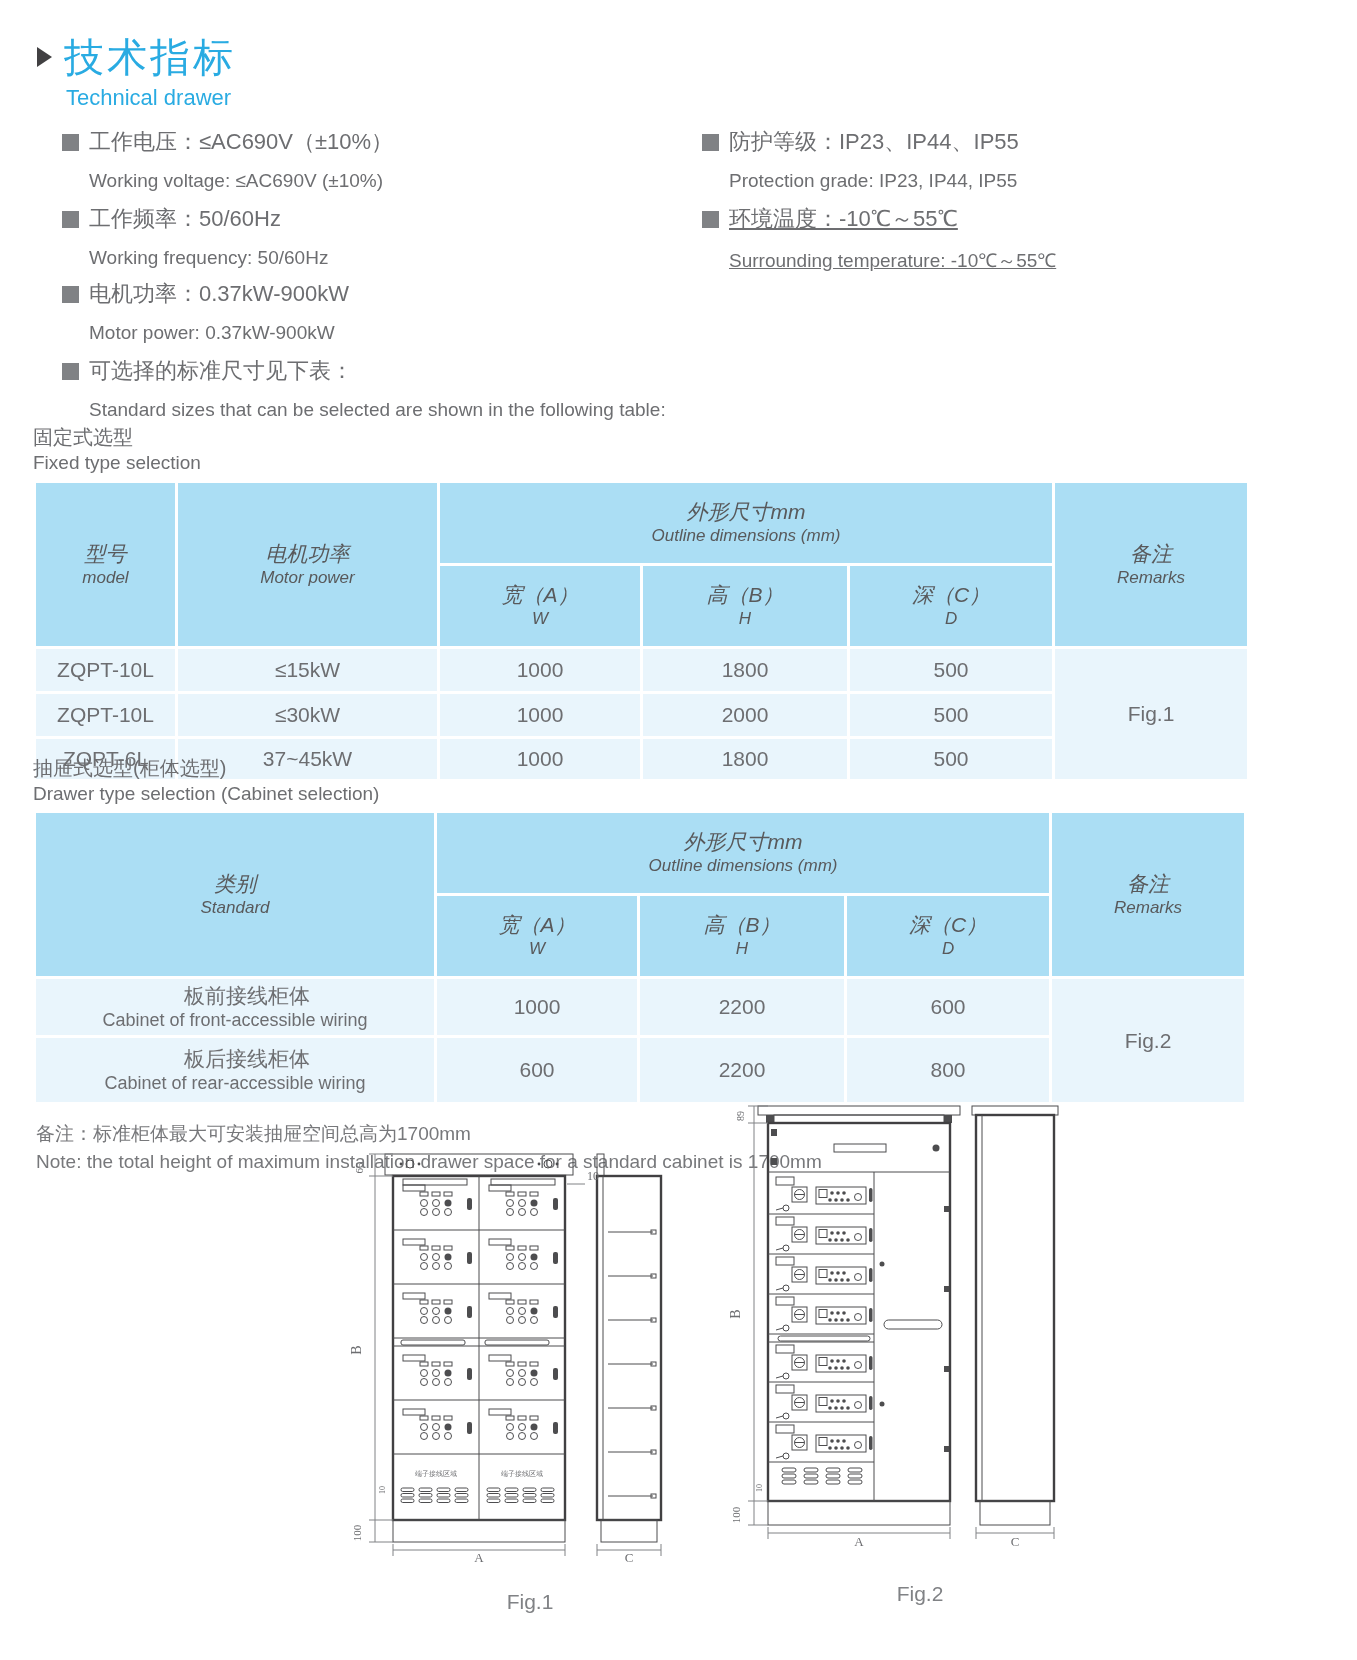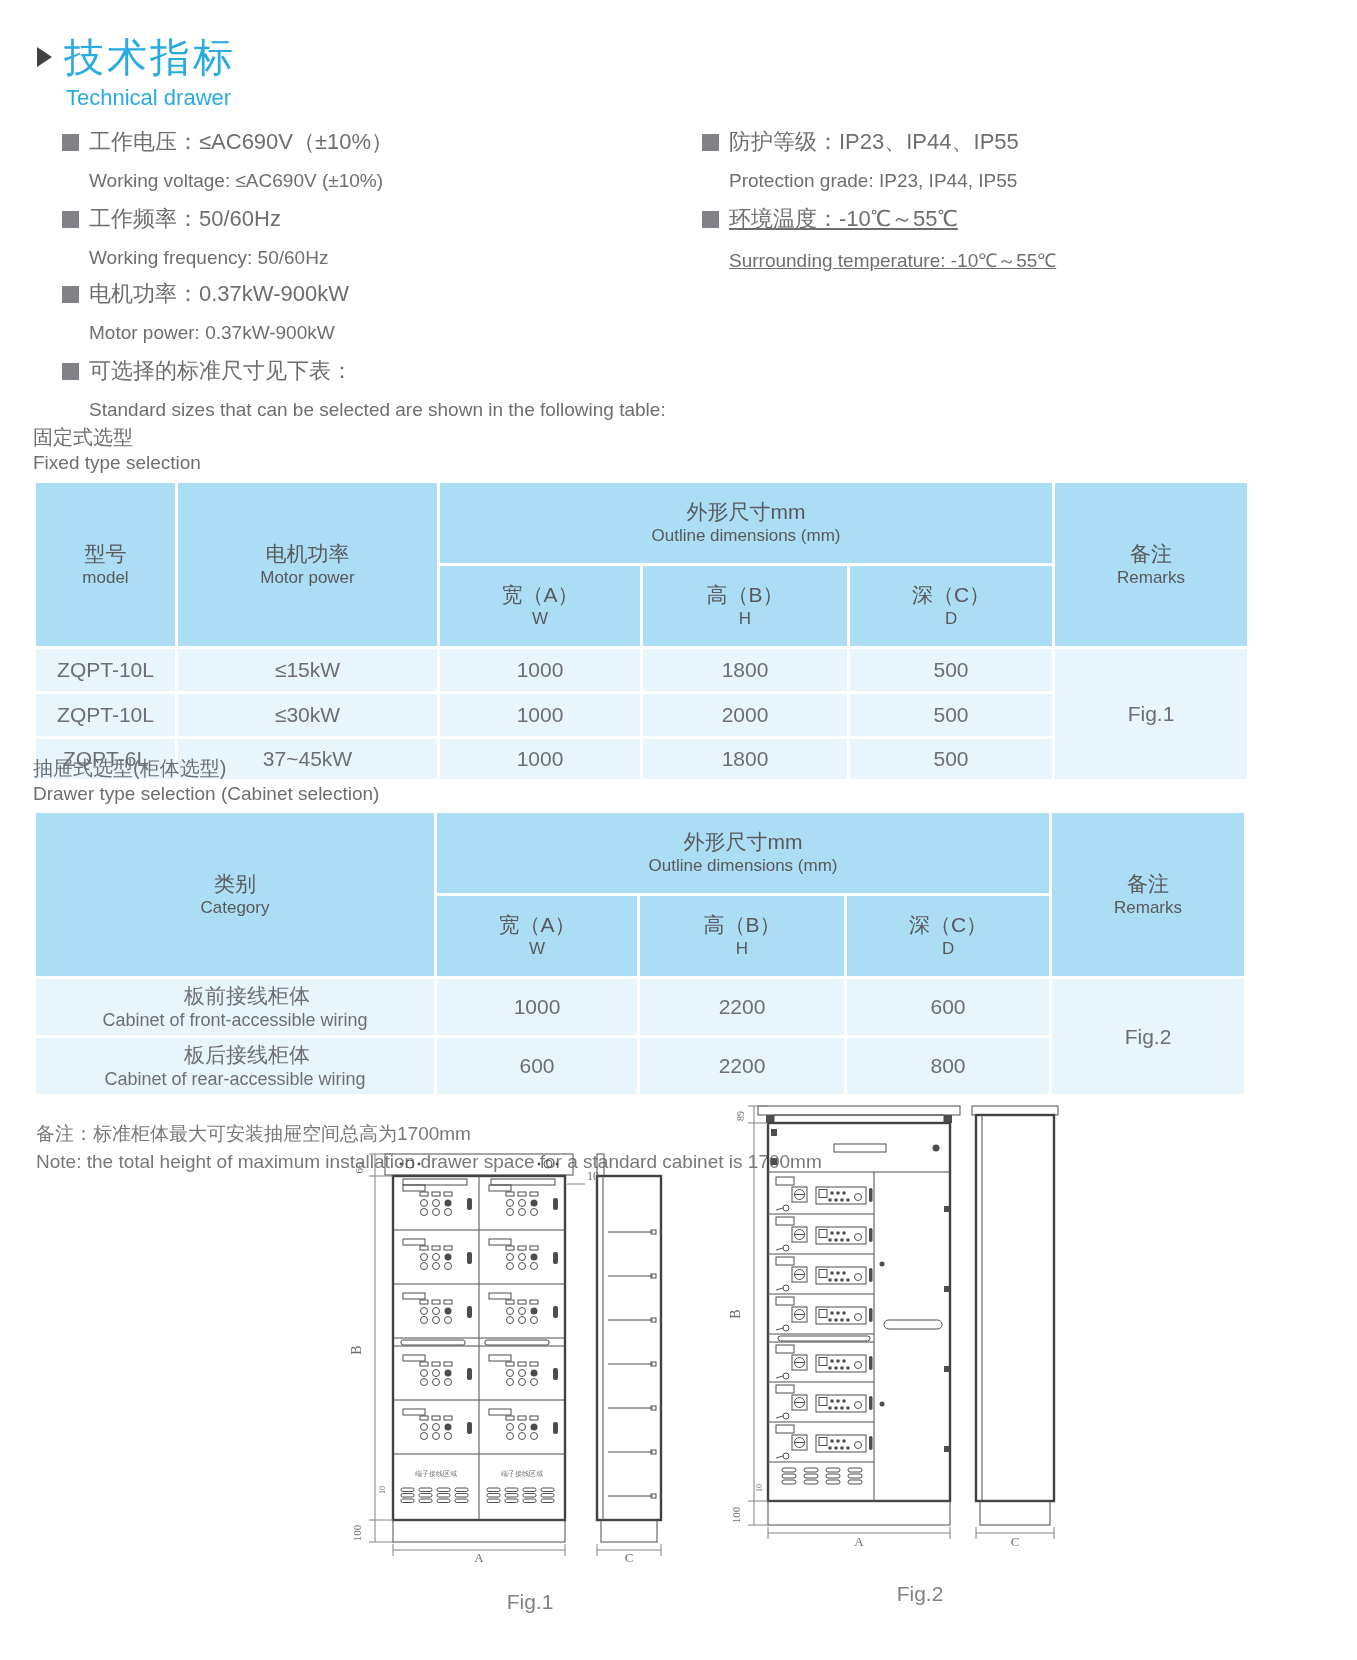--- a/index.html
+++ b/index.html
@@ -20,21 +20,21 @@
   .spec { position:absolute; white-space:nowrap; }
   .spec-cn { font-size:22px; color:#6d6e71; display:flex; align-items:center; }
   .bullet { width:17px; height:17px; background:#808285; flex:none; margin-right:10px; }
   .spec-en { font-size:19px; color:#6d6e71; margin:13px 0 0 27px; }
 
   .section-cn { font-size:20px; color:#6d6e71; white-space:nowrap; }
   .section-en { font-size:19px; color:#6d6e71; white-space:nowrap; }
 
   
   table.tbl { position:absolute; border-collapse:separate; border-spacing:3px; table-layout:fixed; }
-  table.tbl th { background:#abdef4; font-weight:normal; color:#58595b; text-align:center; padding:16px; }
+  table.tbl th { background:#abdef4; font-weight:normal; color:#58595b; text-align:center; padding:16px;font-style:italic; }
   table.tbl td { background:#e9f5fc; color:#6d6e71; text-align:center; font-size:21px; padding:0; }
   .th-cn { font-size:21px; line-height:26px; }
   .th-en { font-size:17px; line-height:22px; }
   .td-cn { font-size:21px; line-height:26px;margin-left:24px; }
   .td-en { font-size:18px; line-height:22px; }
 
   .note-line { font-size:19px; color:#77787b; white-space:nowrap; }
 
   .fig-caption { font-size:21px; color:#808285; text-align:center; width:120px; }
 
@@ -178,21 +178,21 @@
       <col style="width:398px">
         <col style="width:200px">
         <col style="width:204px">
       <col style="width:202px">
         <col style="width:192px">
     </colgroup>
     <thead>
       <tr style="height:70px;">
         <th rowspan="2">
           <div class="th-cn">类别</div>
-          <div class="th-en">Category</div>
+          <div class="th-en">Standard</div>
         </th>
         <th colspan="3">
           <div class="th-cn">外形尺寸mm</div>
           <div class="th-en">Outline dimensions (mm)</div>
         </th>
         <th rowspan="2">
           <div class="th-cn">备注</div>
           <div class="th-en">Remarks</div>
         </th>
       </tr>
@@ -215,21 +215,21 @@
       <tr style="height:56px;">
         <td>
           <div class="td-cn">板前接线柜体</div>
           <div class="td-en">Cabinet of front-accessible wiring</div>
         </td>
         <td>1000</td>
         <td>2200</td>
         <td>600</td>
         <td rowspan="2">Fig.2</td>
       </tr>
-      <tr style="height:56px;">
+      <tr style="height:64px;">
         <td>
           <div class="td-cn">板后接线柜体</div>
           <div class="td-en">Cabinet of rear-accessible wiring</div>
         </td>
         <td>600</td>
         <td>2200</td>
         <td>800</td>
       </tr>
     </tbody>
   </table>

